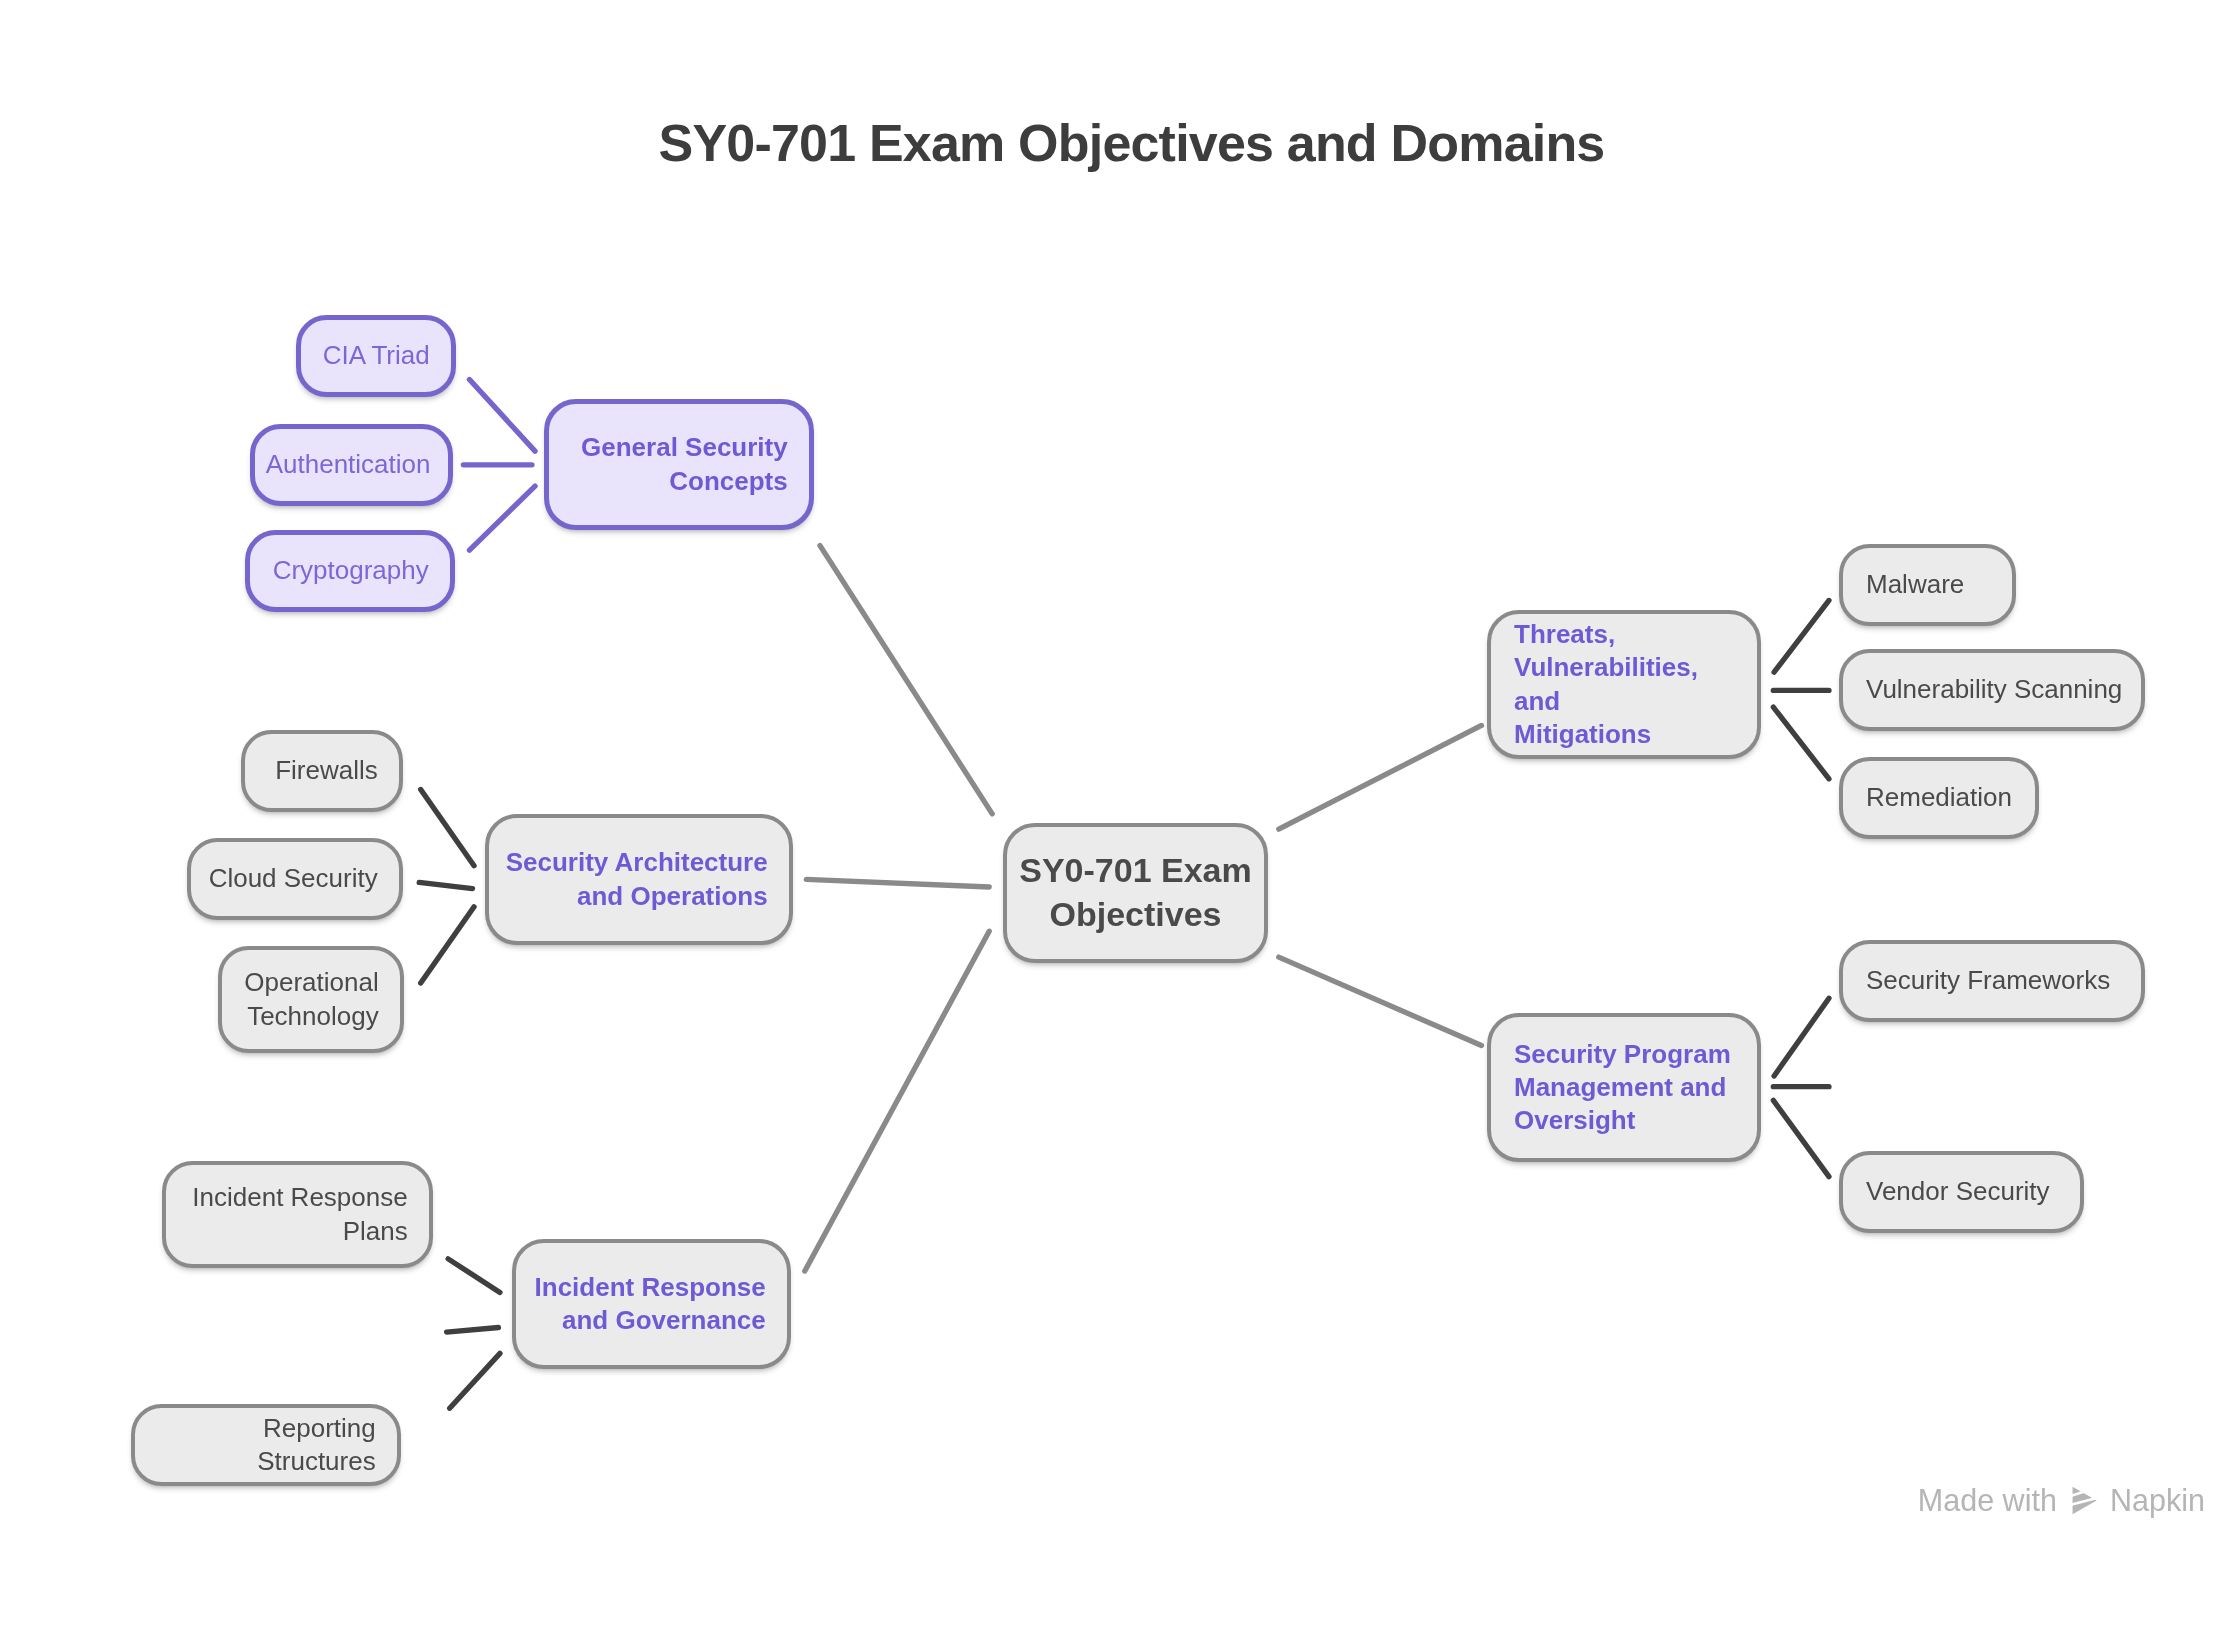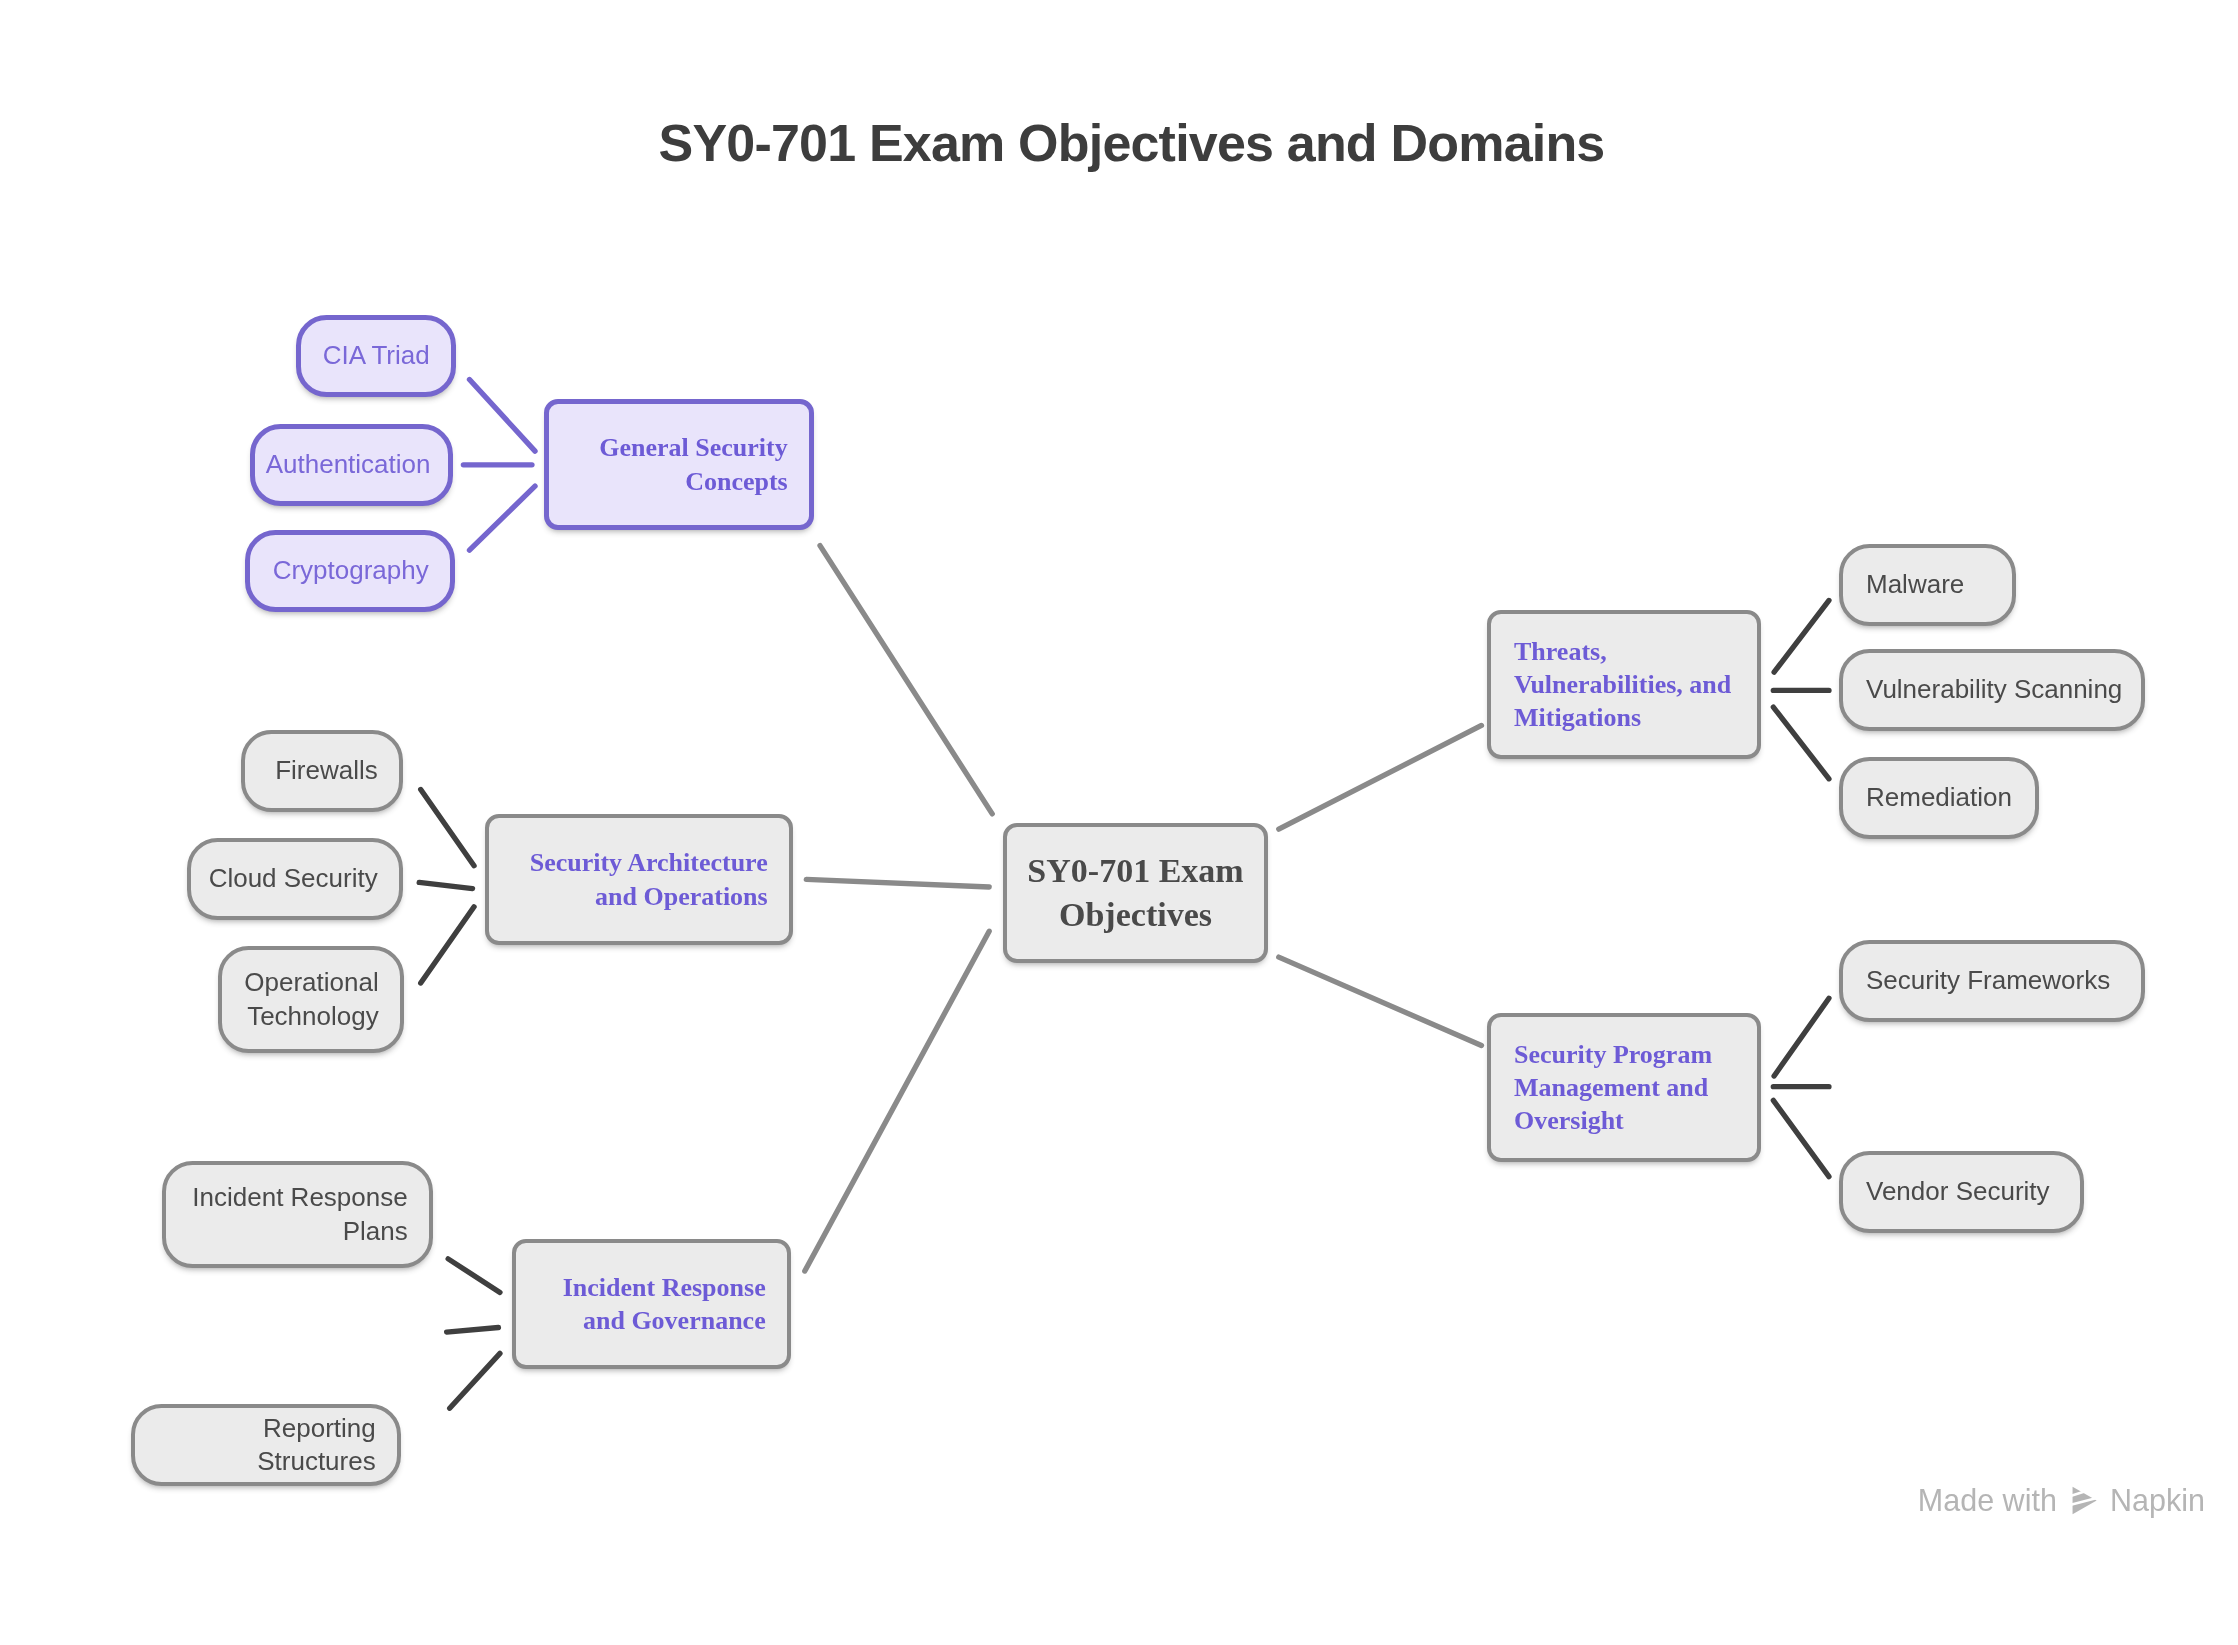--- a/index.html
+++ b/index.html
@@ -28,21 +28,21 @@
   .node{
     position:absolute; box-sizing:border-box; display:flex; align-items:center;
     background:var(--c-gray-fill,#ebebeb); border:4.6px solid var(--c-gray-border,#8a8a8a);
     color:var(--c-dark-text,#4a4a4a); font-size:26px; line-height:1.28;
     border-radius:30.5px; box-shadow:0 4.6px 6.9px -3.8px rgba(50,50,50,.45);
   }
   .lbl{white-space:pre-line; display:block; width:100%;}
   .alignR{justify-content:flex-start; text-align:right; padding:4.6px 21.3px 4.6px 10.7px;}
   .alignL{justify-content:flex-start; text-align:left; padding:4.6px 10.7px 4.6px 23px;}
   .alignC{justify-content:center; text-align:center; padding:4.6px 10.7px;}
-  .parent{font-weight:700; border-radius:14px;font-family:Liberation Serif, serif;}
+  .parent{font-weight:700; border-radius:32px;}
   .purpleBox{
     background:var(--c-purple-fill,#E9E4FB);
     border-color:var(--c-purple-border,#7566CE);
     color:var(--c-purple-text,#7A68D8); border-width:5.3px;
   }
   .purpleText{color:var(--c-purple-accent,#6D5BD6);}
   .hubBox{font-size:34px; font-weight:700;}
   
   #n-cia{left:296px;top:315px;width:160px;height:82px}
   #n-auth{left:250px;top:424px;width:203px;height:82px}

